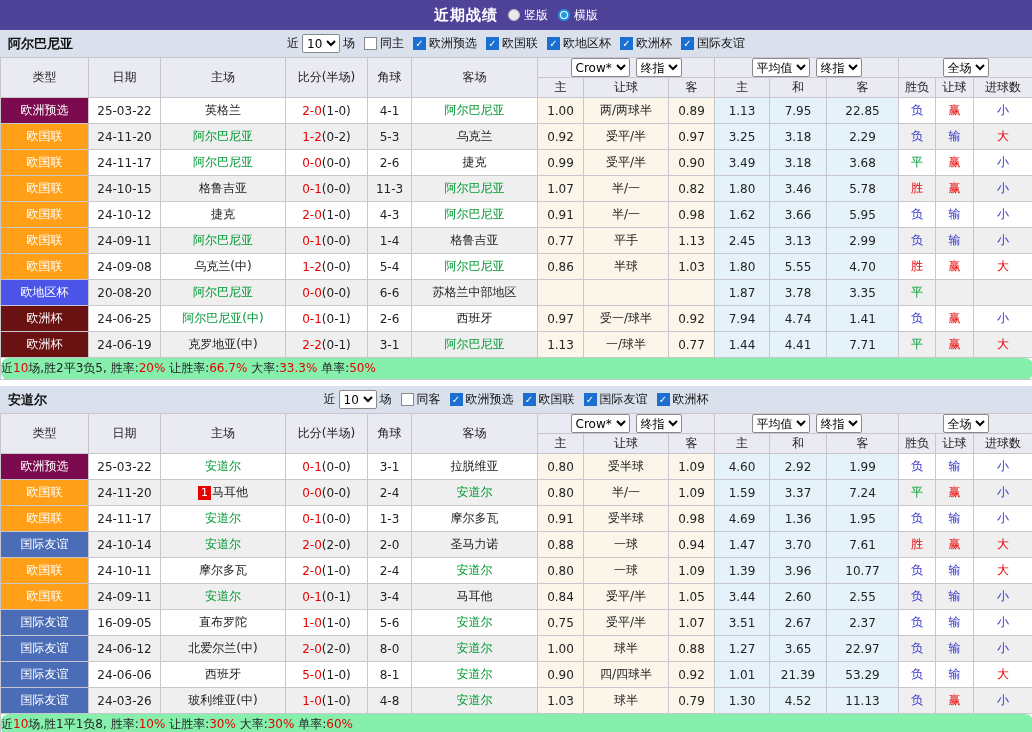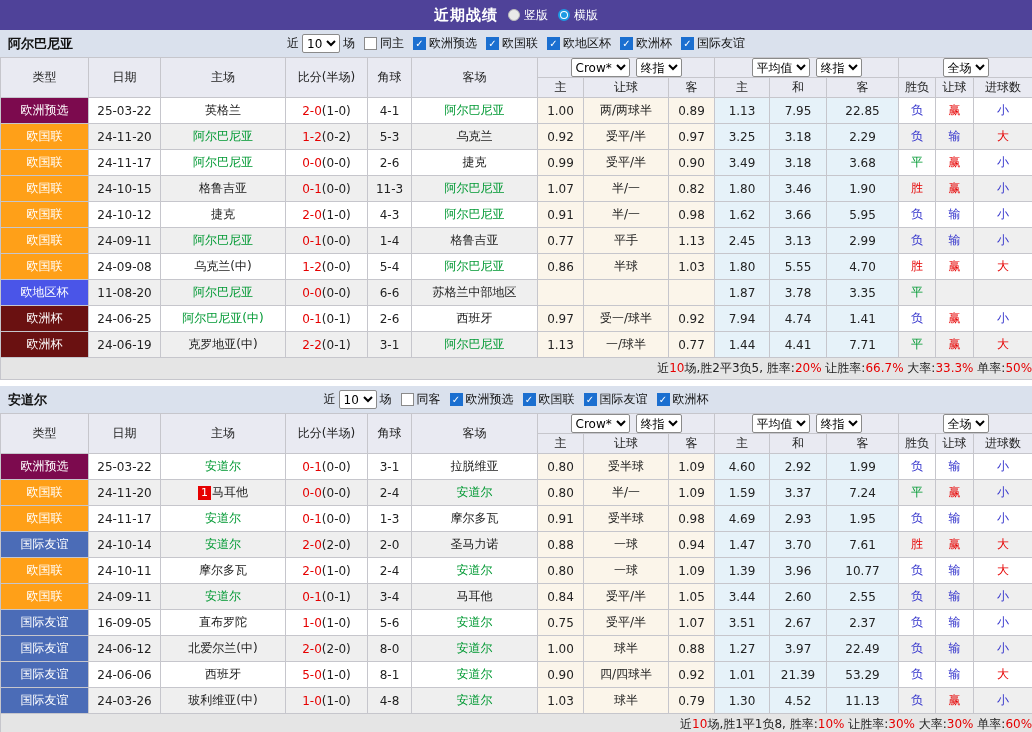--- a/index.html
+++ b/index.html
@@ -28,21 +28,21 @@
   tbody td{height:25px;}
   tr.odd td{background:#fff;}
   tr.even td{background:#efefef;}
   tbody td.crow{background:#fbf5ea;}
   tbody td.avg{background:#e6f2f9;}
   td.badge{color:#fff;}
   .focus-team{color:#009933;}
   .red{color:#e60000;}
   .score-main{color:#e60000;}
   .card{display:inline-block;background:#e60000;color:#fff;padding:0 3px;margin-right:1px;font-size:11px;line-height:14px;}
-  td.summary{height:21px;background:#e5e5e5;text-align:right;}
+  td.summary{height:21px;background:#86efac;text-align:left;border-radius:8px;}
   .gap{height:6px;background:#fff;}
   .hgroup{display:flex;align-items:center;justify-content:center;gap:6px;}
 </style>
 </head>
 <body>
 
 <div class="topbar">
   <span class="title">近期战绩</span>
   <span class="radio-wrap">
     <span class="radio unsel"></span>
@@ -188,21 +188,21 @@
           <td>24-10-15</td>
           <td><span>格鲁吉亚</span></td>
           <td><span class="score-main">0-1</span><span>(0-0)</span></td>
           <td>11-3</td>
           <td><span class="focus-team">阿尔巴尼亚</span></td>
           <td class="crow">1.07</td>
           <td class="crow">半/一</td>
           <td class="crow">0.82</td>
           <td class="avg">1.80</td>
           <td class="avg">3.46</td>
-          <td class="avg">1.90</td>
+          <td class="avg">5.78</td>
           <td style="color: rgb(230, 0, 0);">胜</td>
           <td style="color: rgb(230, 0, 0);">赢</td>
           <td style="color: rgb(51, 51, 204);">小</td>
         </tr>
         <tr class="odd">
           <td class="badge" style="background: rgb(255, 160, 24);">欧国联</td>
           <td>24-10-12</td>
           <td><span>捷克</span></td>
           <td><span class="score-main">2-0</span><span>(1-0)</span></td>
           <td>4-3</td>
@@ -246,21 +246,21 @@
           <td class="crow">1.03</td>
           <td class="avg">1.80</td>
           <td class="avg">5.55</td>
           <td class="avg">4.70</td>
           <td style="color: rgb(230, 0, 0);">胜</td>
           <td style="color: rgb(230, 0, 0);">赢</td>
           <td style="color: rgb(230, 0, 0);">大</td>
         </tr>
         <tr class="even">
           <td class="badge" style="background: rgb(74, 85, 232);">欧地区杯</td>
-          <td>11-08-20</td>
+          <td>20-08-20</td>
           <td><span class="focus-team">阿尔巴尼亚</span></td>
           <td><span class="score-main">0-0</span><span>(0-0)</span></td>
           <td>6-6</td>
           <td><span>苏格兰中部地区</span></td>
           <td class="crow"></td>
           <td class="crow"></td>
           <td class="crow"></td>
           <td class="avg">1.87</td>
           <td class="avg">3.78</td>
           <td class="avg">3.35</td>
@@ -425,21 +425,21 @@
           <td class="badge" style="background: rgb(255, 160, 24);">欧国联</td>
           <td>24-11-17</td>
           <td><span class="focus-team">安道尔</span></td>
           <td><span class="score-main">0-1</span><span>(0-0)</span></td>
           <td>1-3</td>
           <td><span>摩尔多瓦</span></td>
           <td class="crow">0.91</td>
           <td class="crow">受半球</td>
           <td class="crow">0.98</td>
           <td class="avg">4.69</td>
-          <td class="avg">2.93</td>
+          <td class="avg">1.36</td>
           <td class="avg">1.95</td>
           <td style="color: rgb(51, 51, 204);">负</td>
           <td style="color: rgb(51, 51, 204);">输</td>
           <td style="color: rgb(51, 51, 204);">小</td>
         </tr>
         <tr class="even">
           <td class="badge" style="background: rgb(75, 108, 183);">国际友谊</td>
           <td>24-10-14</td>
           <td><span class="focus-team">安道尔</span></td>
           <td><span class="score-main">2-0</span><span>(2-0)</span></td>
@@ -510,22 +510,22 @@
           <td class="badge" style="background: rgb(75, 108, 183);">国际友谊</td>
           <td>24-06-12</td>
           <td><span>北爱尔兰(中)</span></td>
           <td><span class="score-main">2-0</span><span>(2-0)</span></td>
           <td>8-0</td>
           <td><span class="focus-team">安道尔</span></td>
           <td class="crow">1.00</td>
           <td class="crow">球半</td>
           <td class="crow">0.88</td>
           <td class="avg">1.27</td>
-          <td class="avg">3.97</td>
-          <td class="avg">22.49</td>
+          <td class="avg">3.65</td>
+          <td class="avg">22.97</td>
           <td style="color: rgb(51, 51, 204);">负</td>
           <td style="color: rgb(51, 51, 204);">输</td>
           <td style="color: rgb(51, 51, 204);">小</td>
         </tr>
         <tr class="odd">
           <td class="badge" style="background: rgb(75, 108, 183);">国际友谊</td>
           <td>24-06-06</td>
           <td><span>西班牙</span></td>
           <td><span class="score-main">5-0</span><span>(1-0)</span></td>
           <td>8-1</td>

